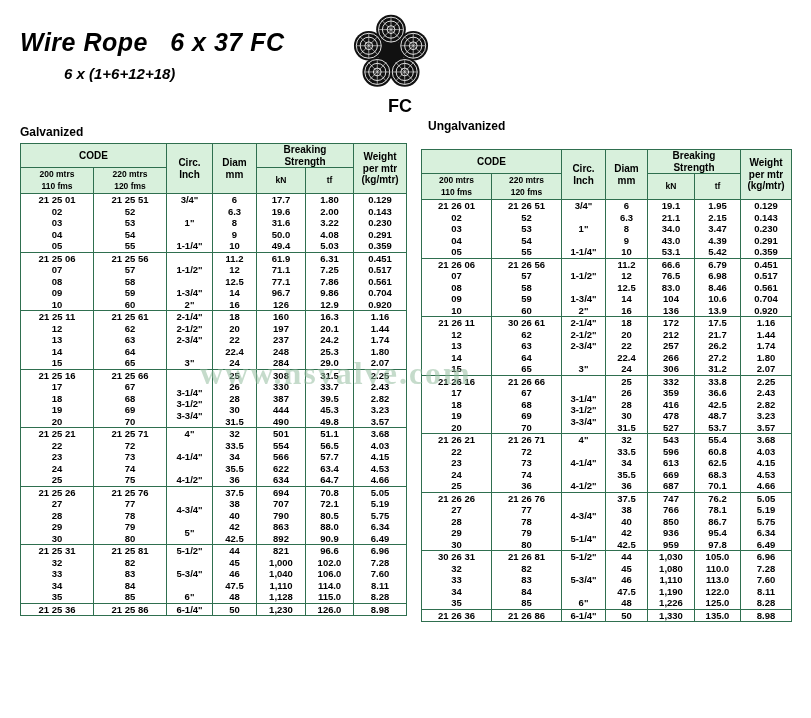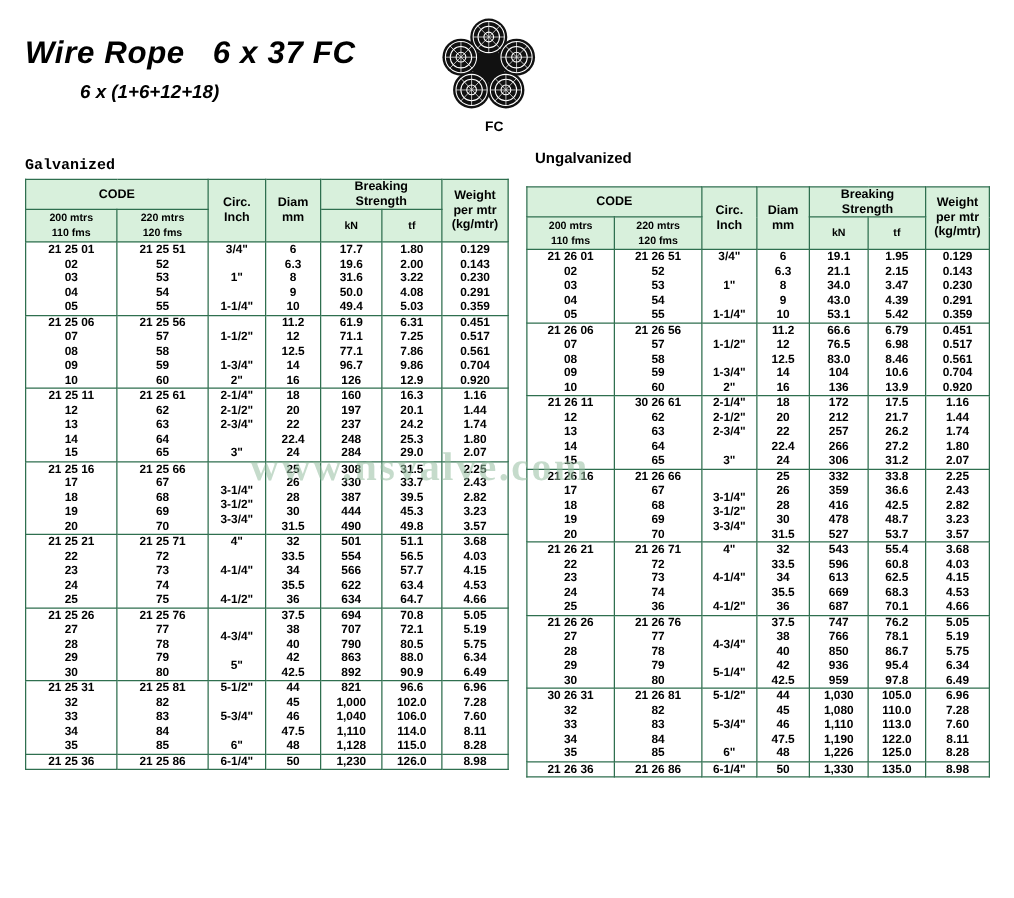--- a/index.html
+++ b/index.html
@@ -19,26 +19,26 @@
   }
   .subtitle{
     position:absolute;left:20px;top:65px;
     font-size:15px;font-weight:bold;font-style:italic;margin-left:44px;
   }
   .rope-img{
     position:absolute;left:352px;top:14px;width:78px;height:78px;
   }
   .fc-label{
     position:absolute;left:388px;top:96px;
-    font-size:11px;font-weight:bold;
+    font-size:18px;font-weight:bold;
   }
   .sect-label{
     position:absolute;font-size:12px;font-weight:bold;
   }
-  #galv-label{left:20px;top:125px;font-family:Liberation Mono, monospace;}
+  #galv-label{left:20px;top:125px;}
   #ungalv-label{left:428px;top:119px;}
 
   table.wr{
     border-collapse:collapse;
     position:absolute;
     font-size:9.5px;
     table-layout:fixed;
   }
   table.wr td, table.wr th{
     border:1px solid #2f6f4f;

